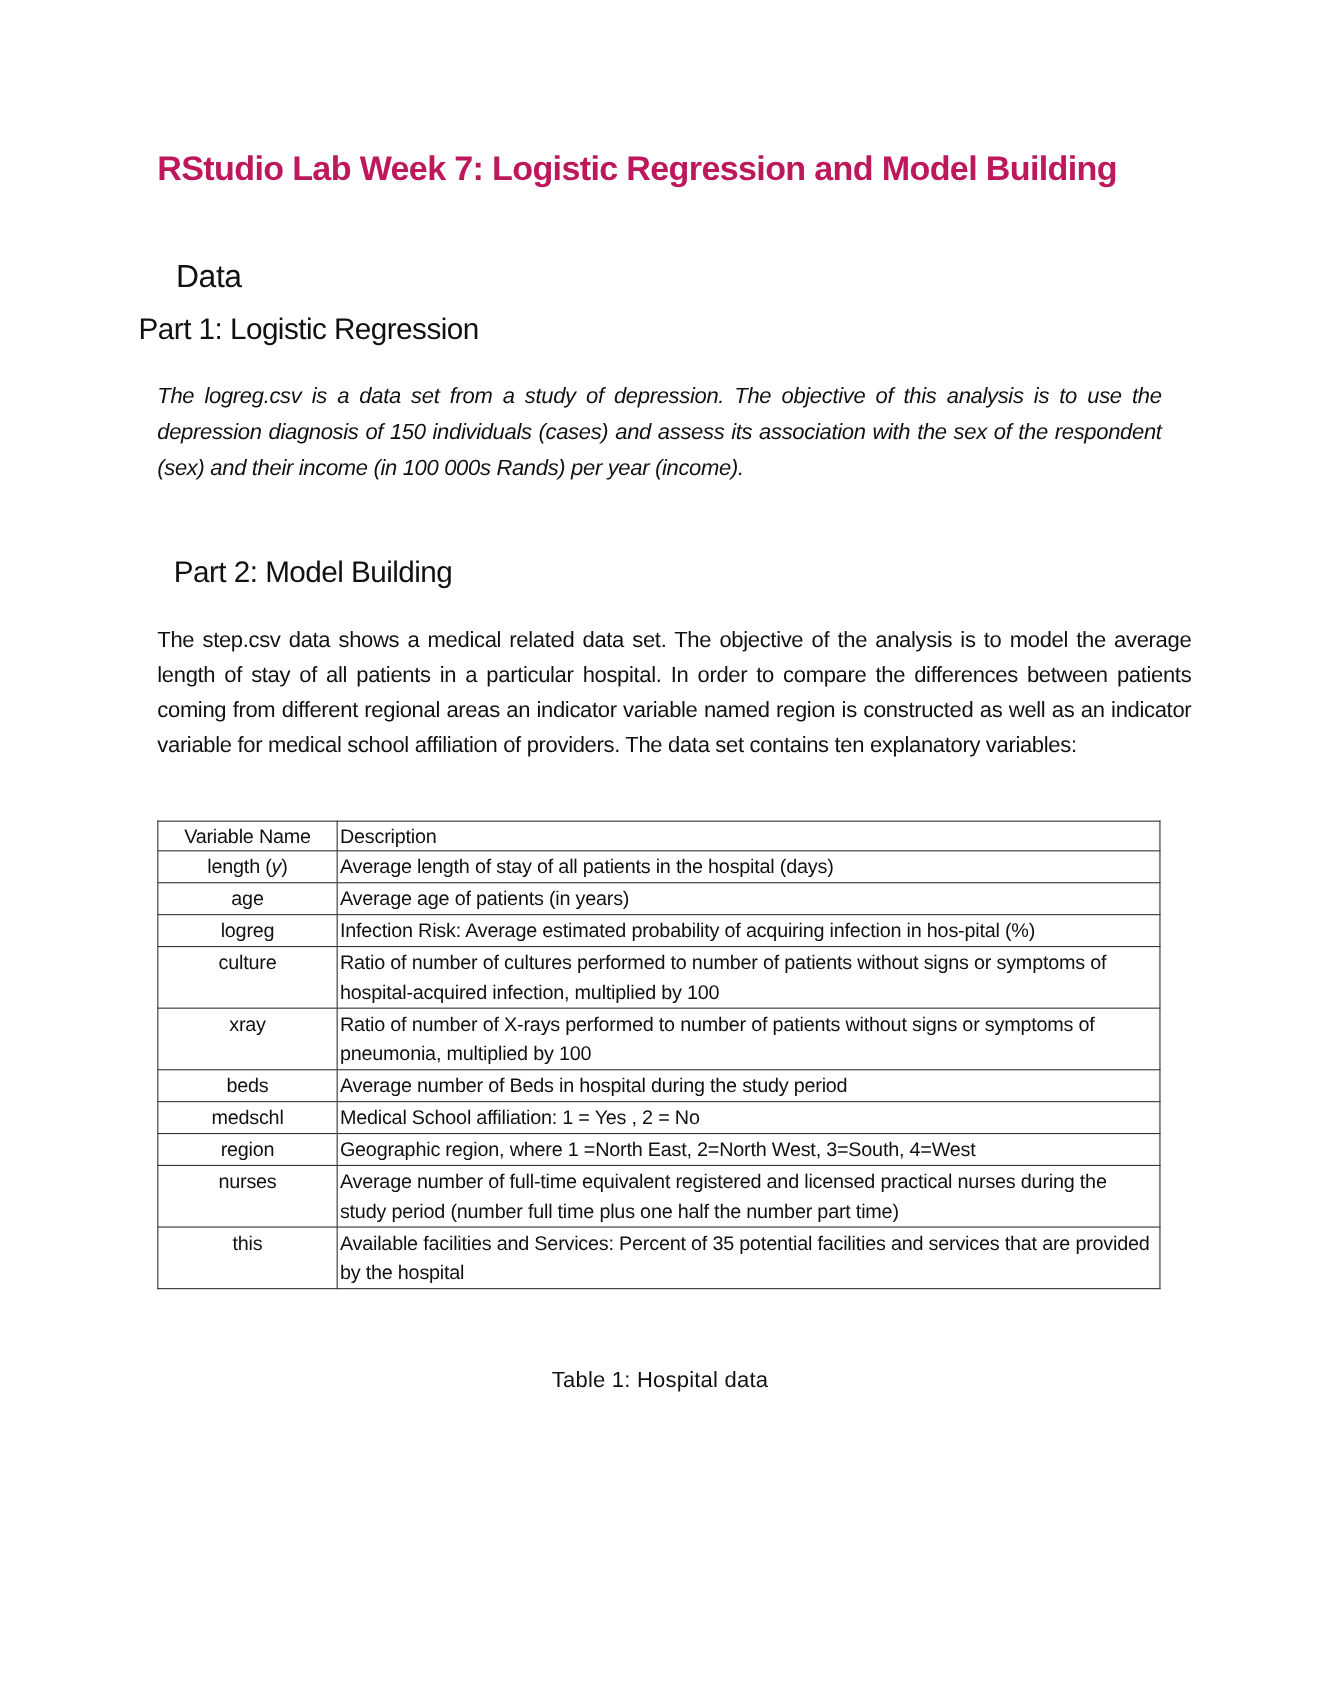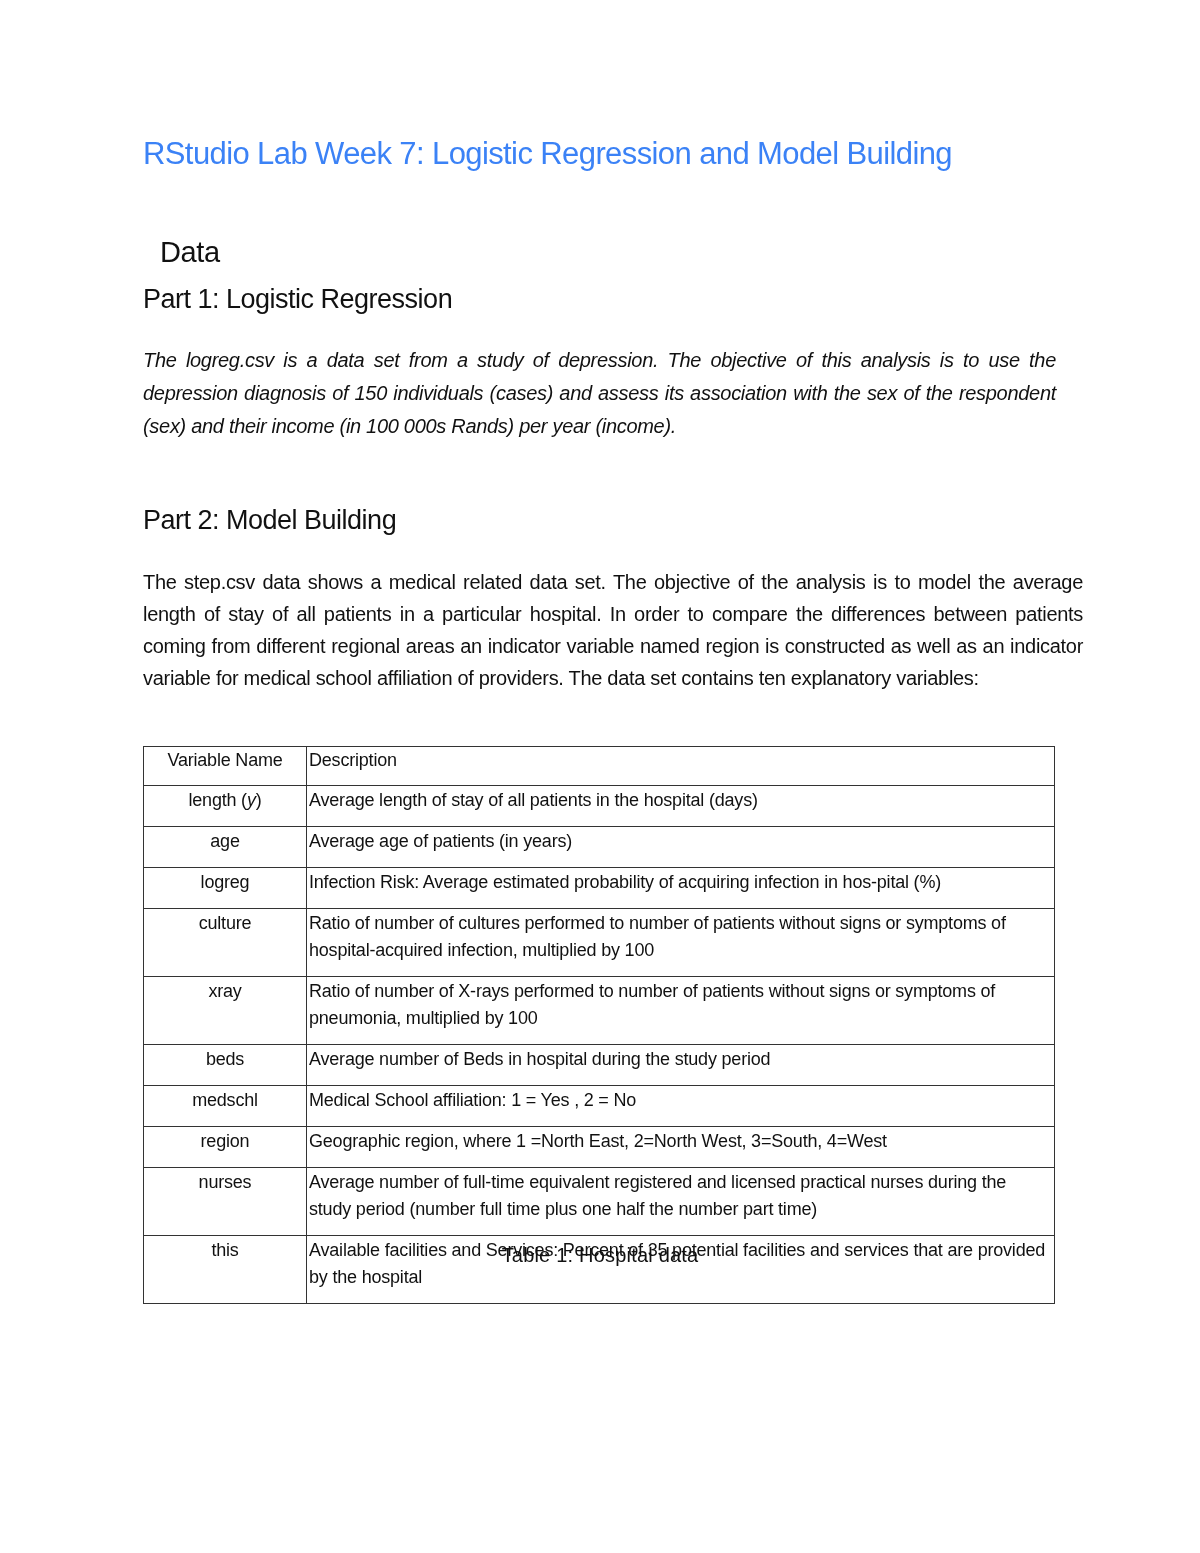--- a/index.html
+++ b/index.html
@@ -1,29 +1,29 @@
 <!DOCTYPE html>
 <html><head>
 <meta charset="utf-8">
 <style>
   html, body { margin: 0; padding: 0; background: #ffffff; }
   body { width: 1200px; height: 1553px; position: relative; overflow: hidden;
          font-family: "Liberation Sans", sans-serif; color: #111; }
   .page { position: absolute; left: 0; top: 0; width: 1200px; height: 1553px; }
-  .title { position: absolute; left: 143px; top: 136px; font-size: 31px; letter-spacing: -0.6px; color: #3b82f6; white-space: nowrap; }
+  .title { position: absolute; left: 143px; top: 136px; font-size: 31px; letter-spacing: -0.6px; color: #be185d; white-space: nowrap; font-weight: bold; }
   .h-data { position: absolute; left: 160px; top: 236px; font-size: 29px; letter-spacing: -0.4px; }
-  .h-part1 { position: absolute; left: 143px; top: 284px; font-size: 27px; letter-spacing: -0.5px; }
-  .h-part2 { position: absolute; left: 143px; top: 505px; font-size: 27px; letter-spacing: -0.5px; }
+  .h-part1 { position: absolute; left: 126px; top: 284px; font-size: 27px; letter-spacing: -0.5px; }
+  .h-part2 { position: absolute; left: 158px; top: 505px; font-size: 27px; letter-spacing: -0.5px; }
   .para { position: absolute; left: 143px; width: 913px; font-size: 20px; line-height: 33px;
           text-align: justify; letter-spacing: -0.3px; }
   .para1 { top: 344px; font-style: italic; }
   .para2 { top: 566px; line-height: 32px; width: 940px; }
   table.vars { position: absolute; left: 143px; top: 746px; width: 912px; border-collapse: collapse;
                font-size: 18px; letter-spacing: -0.2px; }
-  table.vars td { border: 1.5px solid #333; padding: 1px 2px 12px 2px; line-height: 27px; vertical-align: top; }
+  table.vars td { border: 1.5px solid #333; padding: 1px 2px 0 2px; line-height: 27px; vertical-align: top; }
   table.vars td.name { width: 158px; text-align: center; }
   table.vars tr.head td { line-height: 25px; }
   .caption { position: absolute; left: 0; width: 1200px; top: 1244px; text-align: center; font-size: 20px; letter-spacing: 0.2px; }
   i { font-style: italic; }
 </style>
 </head>
 <body>
 
 <div class="page">
   <div class="title">RStudio Lab Week 7: Logistic Regression and Model Building</div>

